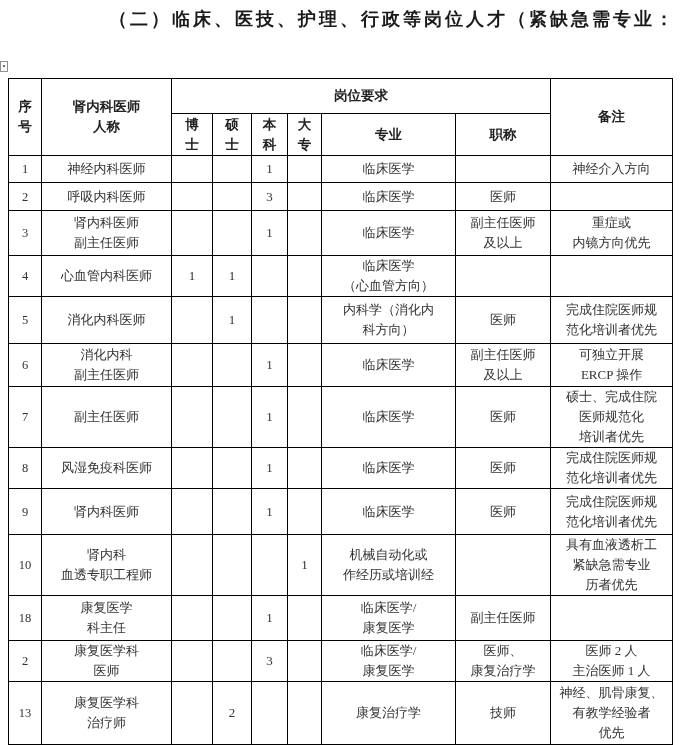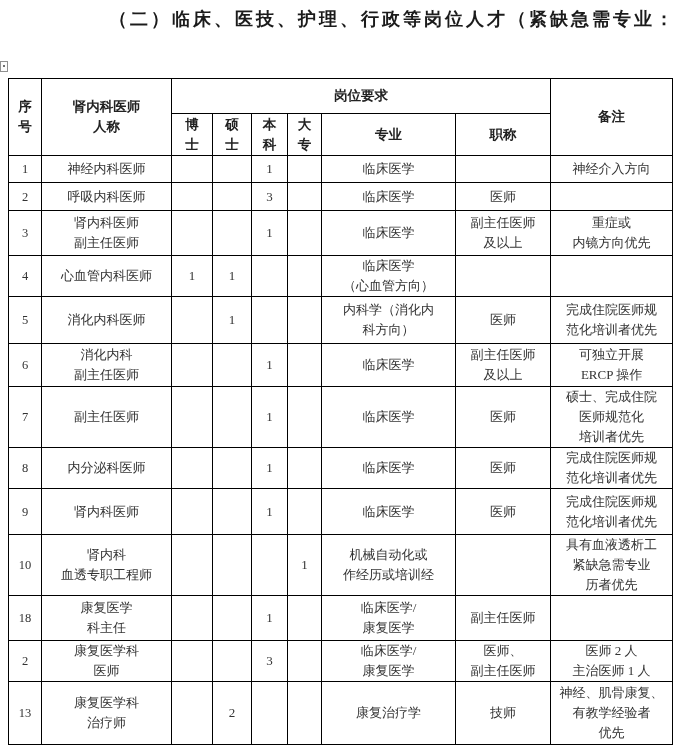--- a/index.html
+++ b/index.html
@@ -163,21 +163,21 @@
         <td>1</td>
         <td></td>
         <td>临床医学</td>
         <td>医师</td>
         <td>硕士、完成住院
 医师规范化
 培训者优先</td>
       </tr>
       <tr style="height:39px">
         <td class="c-seq">8</td>
-        <td>内分泌科医师</td>
+        <td>风湿免疫科医师</td>
         <td></td>
         <td></td>
         <td>1</td>
         <td></td>
         <td>临床医学</td>
         <td>医师</td>
         <td>完成住院医师规
 范化培训者优先</td>
       </tr>
       <tr style="height:46px">
@@ -224,21 +224,21 @@
         <td class="c-seq">2</td>
         <td>康复医学科
 医师</td>
         <td></td>
         <td></td>
         <td>3</td>
         <td></td>
         <td>临床医学/
 康复医学</td>
         <td>医师、
-副主任医师</td>
+康复治疗学</td>
         <td>医师 2 人
 主治医师 1 人</td>
       </tr>
       <tr style="height:63px">
         <td class="c-seq">13</td>
         <td>康复医学科
 治疗师</td>
         <td></td>
         <td>2</td>
         <td></td>

